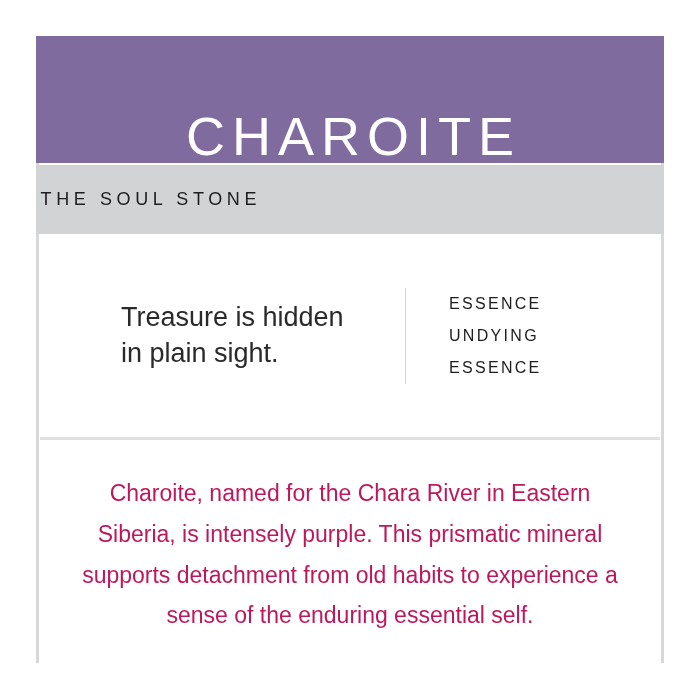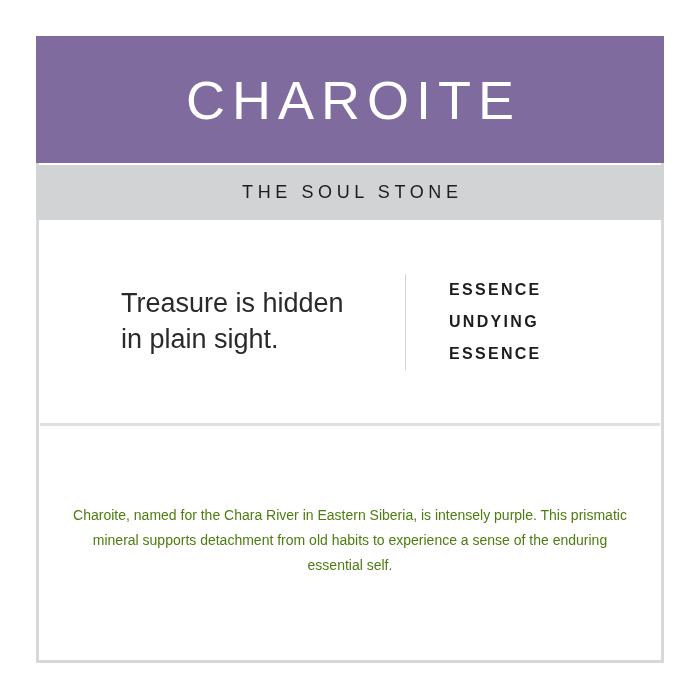--- a/index.html
+++ b/index.html
@@ -25,41 +25,41 @@
     background: #ffffff;
     border: 3px solid #d7d8da;
     border-top: none;
   }
 
   
   #title-band {
     height: 127px;
     background: #806b9e;
     display: flex;
-    align-items: center;
+    align-items: flex-end;
     justify-content: center;
     margin: 0 -3px;
   }
   #title-text {
     color: #ffffff;
     font-size: 54px;
     font-weight: 300;
     letter-spacing: 7px;
     line-height: 1;
     text-indent: 7px;
     font-family: "Liberation Sans", sans-serif;
   }
 
   
   #subtitle-band {
-    height: 55px;
+    height: 69px;
     background: #d2d3d5;
     display: flex;
     align-items: center;
-    justify-content: center;
+    justify-content: flex-start;
     margin: 2px -3px 0 -3px;
   }
   #subtitle-text {
     color: #1d1d1f;
     font-size: 18px;
     font-weight: 400;
     letter-spacing: 4.6px;
     text-indent: 4.6px;
   }
 
@@ -91,21 +91,21 @@
   }
   #essence-list {
     padding-left: 43px;
     display: flex;
     flex-direction: column;
     gap: 16px;
   }
   .essence-item {
     color: #1d1d1f;
     font-size: 16px;
-    font-weight: 700;
+    font-weight: 400;
     letter-spacing: 2.3px;
     line-height: 1;
   }
 
   
   #panel-divider {
     height: 3px;
     background: #dfe0e2;
     margin: 0 1px;
   }
@@ -114,22 +114,22 @@
   #body-panel {
     height: 229px;
     display: flex;
     align-items: center;
     justify-content: center;
     background: #ffffff;
   }
   #body-text {
     width: 554px;
     text-align: center;
-    color: #4d7c0f;
-    font-size: 14px;
+    color: #be185d;
+    font-size: 23px;
     font-weight: 400;
     line-height: 1.78;
   }
 </style>
 </head>
 <body>
 
 <div id="card">
 
   <div id="title-band">

